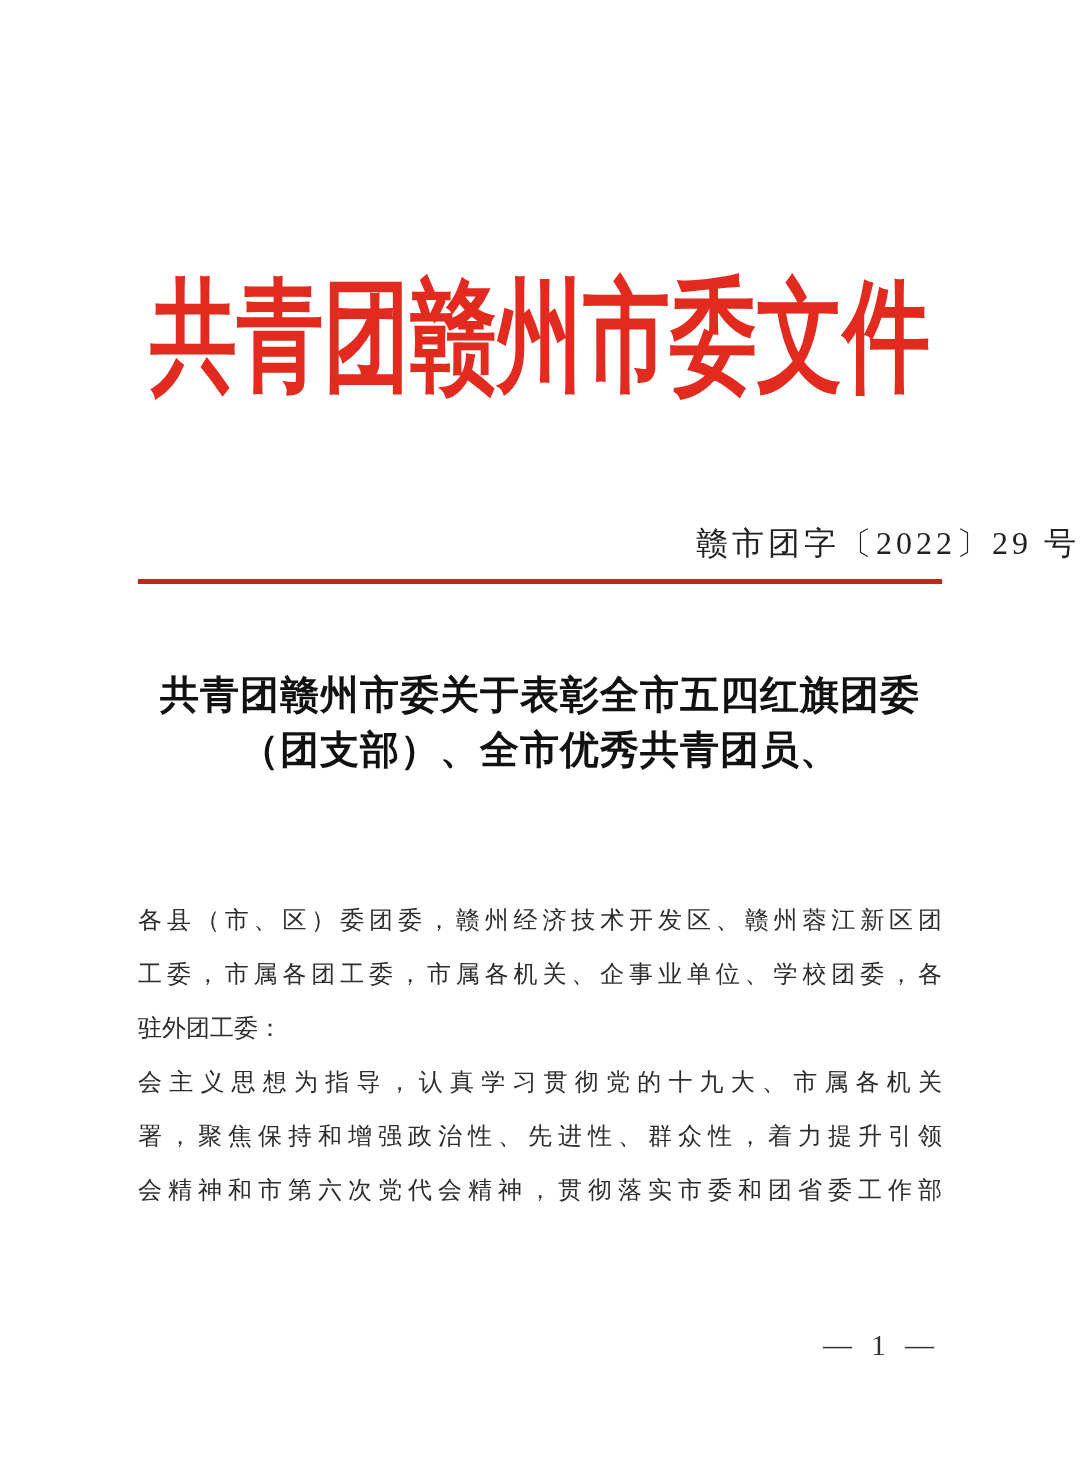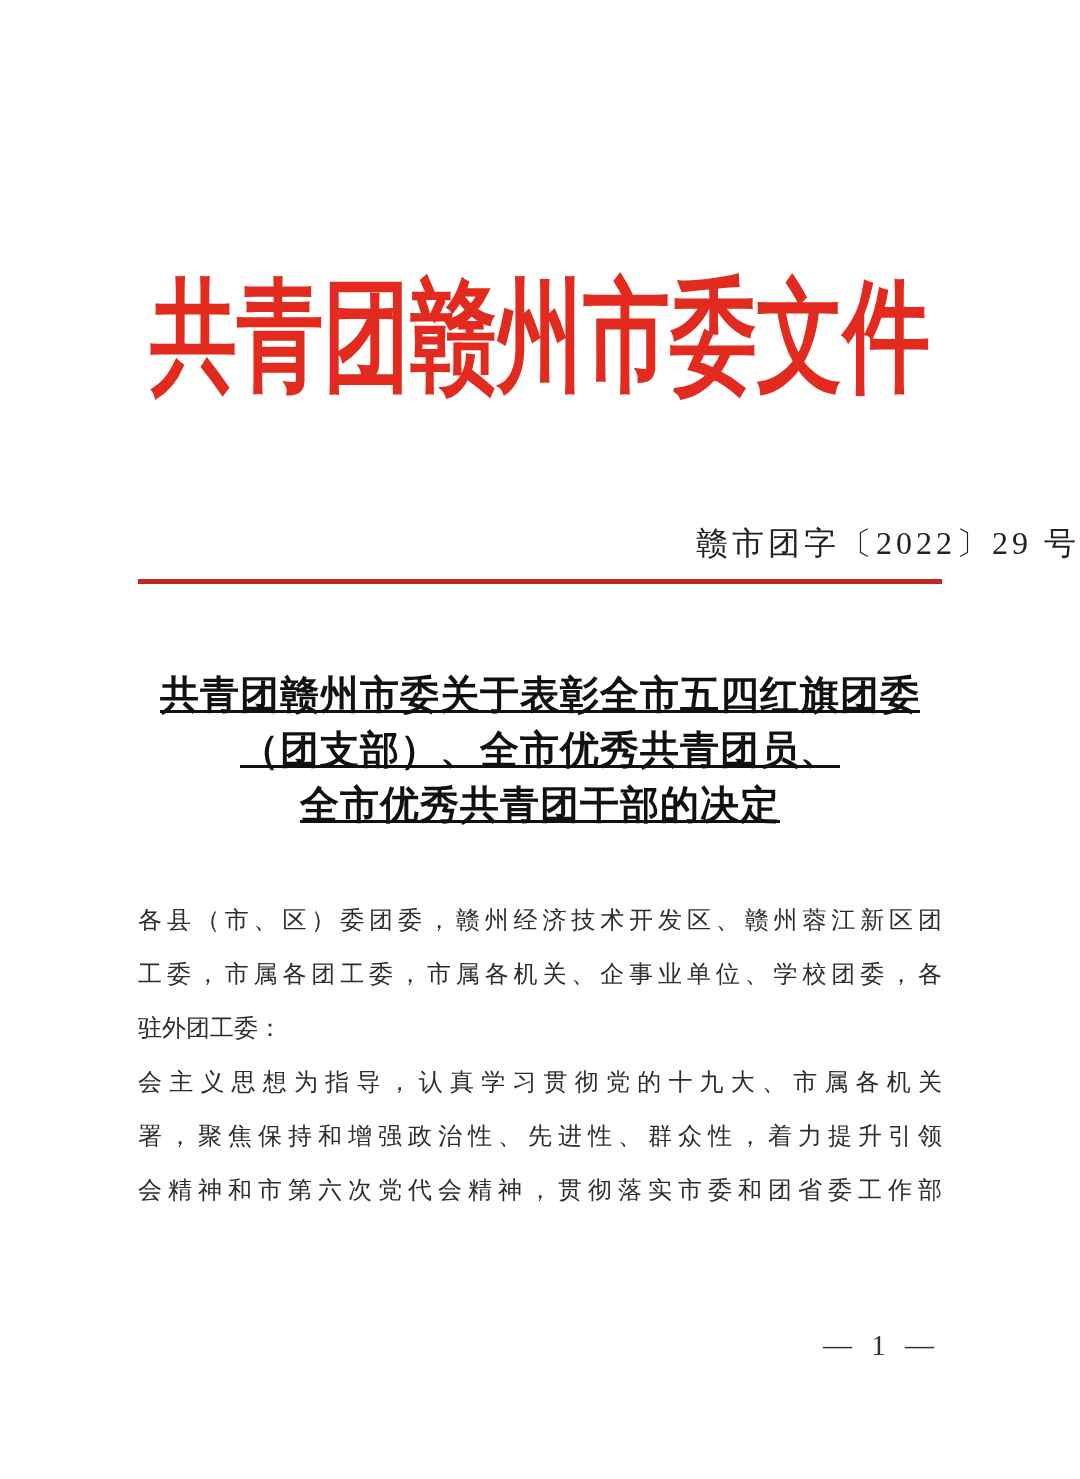--- a/index.html
+++ b/index.html
@@ -62,21 +62,20 @@
     position: absolute;
     top: 667px;
     left: 0;
     width: 100%;
     text-align: center;
     font-weight: bold;
     color: var(--title-text, #111111);
     font-size: 39px;
     line-height: 55px;
     letter-spacing: 1px;
-    text-decoration: underline;
   }
   
   .body-text {
     position: absolute;
     top: 893px;
     left: 138px;
     width: 804px;
     font-size: 24px;
     line-height: 54px;
     color: var(--body-text, #2d2d2d);
@@ -119,21 +118,20 @@
   <div class="doc-number">赣市团字〔2022〕29 号</div>
 
   <div class="red-line"></div>
 
   <div class="doc-title">
 
       <div class="title-line">共青团赣州市委关于表彰全市五四红旗团委</div>
 
       <div class="title-line">（团支部）、全市优秀共青团员、</div>
 
-      <div class="title-line">全市优秀共青团干部的决定</div>
     </div>
 
   <div class="body-text">
 
       <div class="line">各县（市、区）委团委，赣州经济技术开发区、赣州蓉江新区团</div>
 
       <div class="line">工委，市属各团工委，市属各机关、企事业单位、学校团委，各</div>
 
       <div class="line no-justify">驻外团工委：</div>
 

